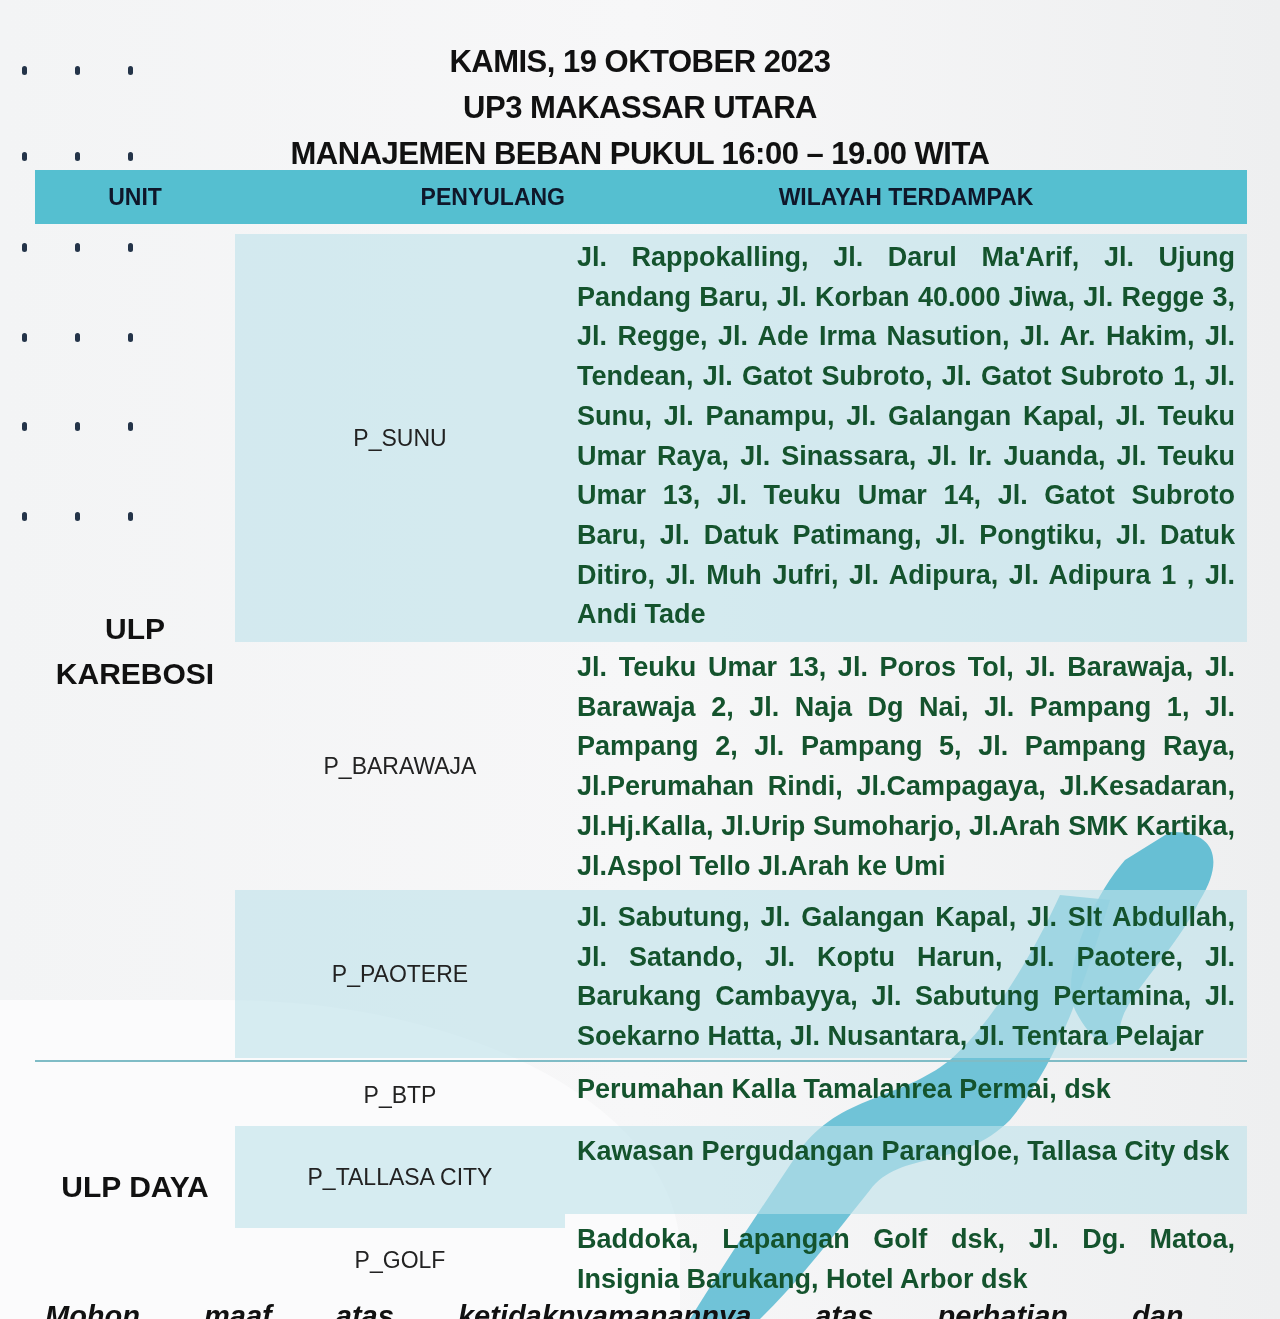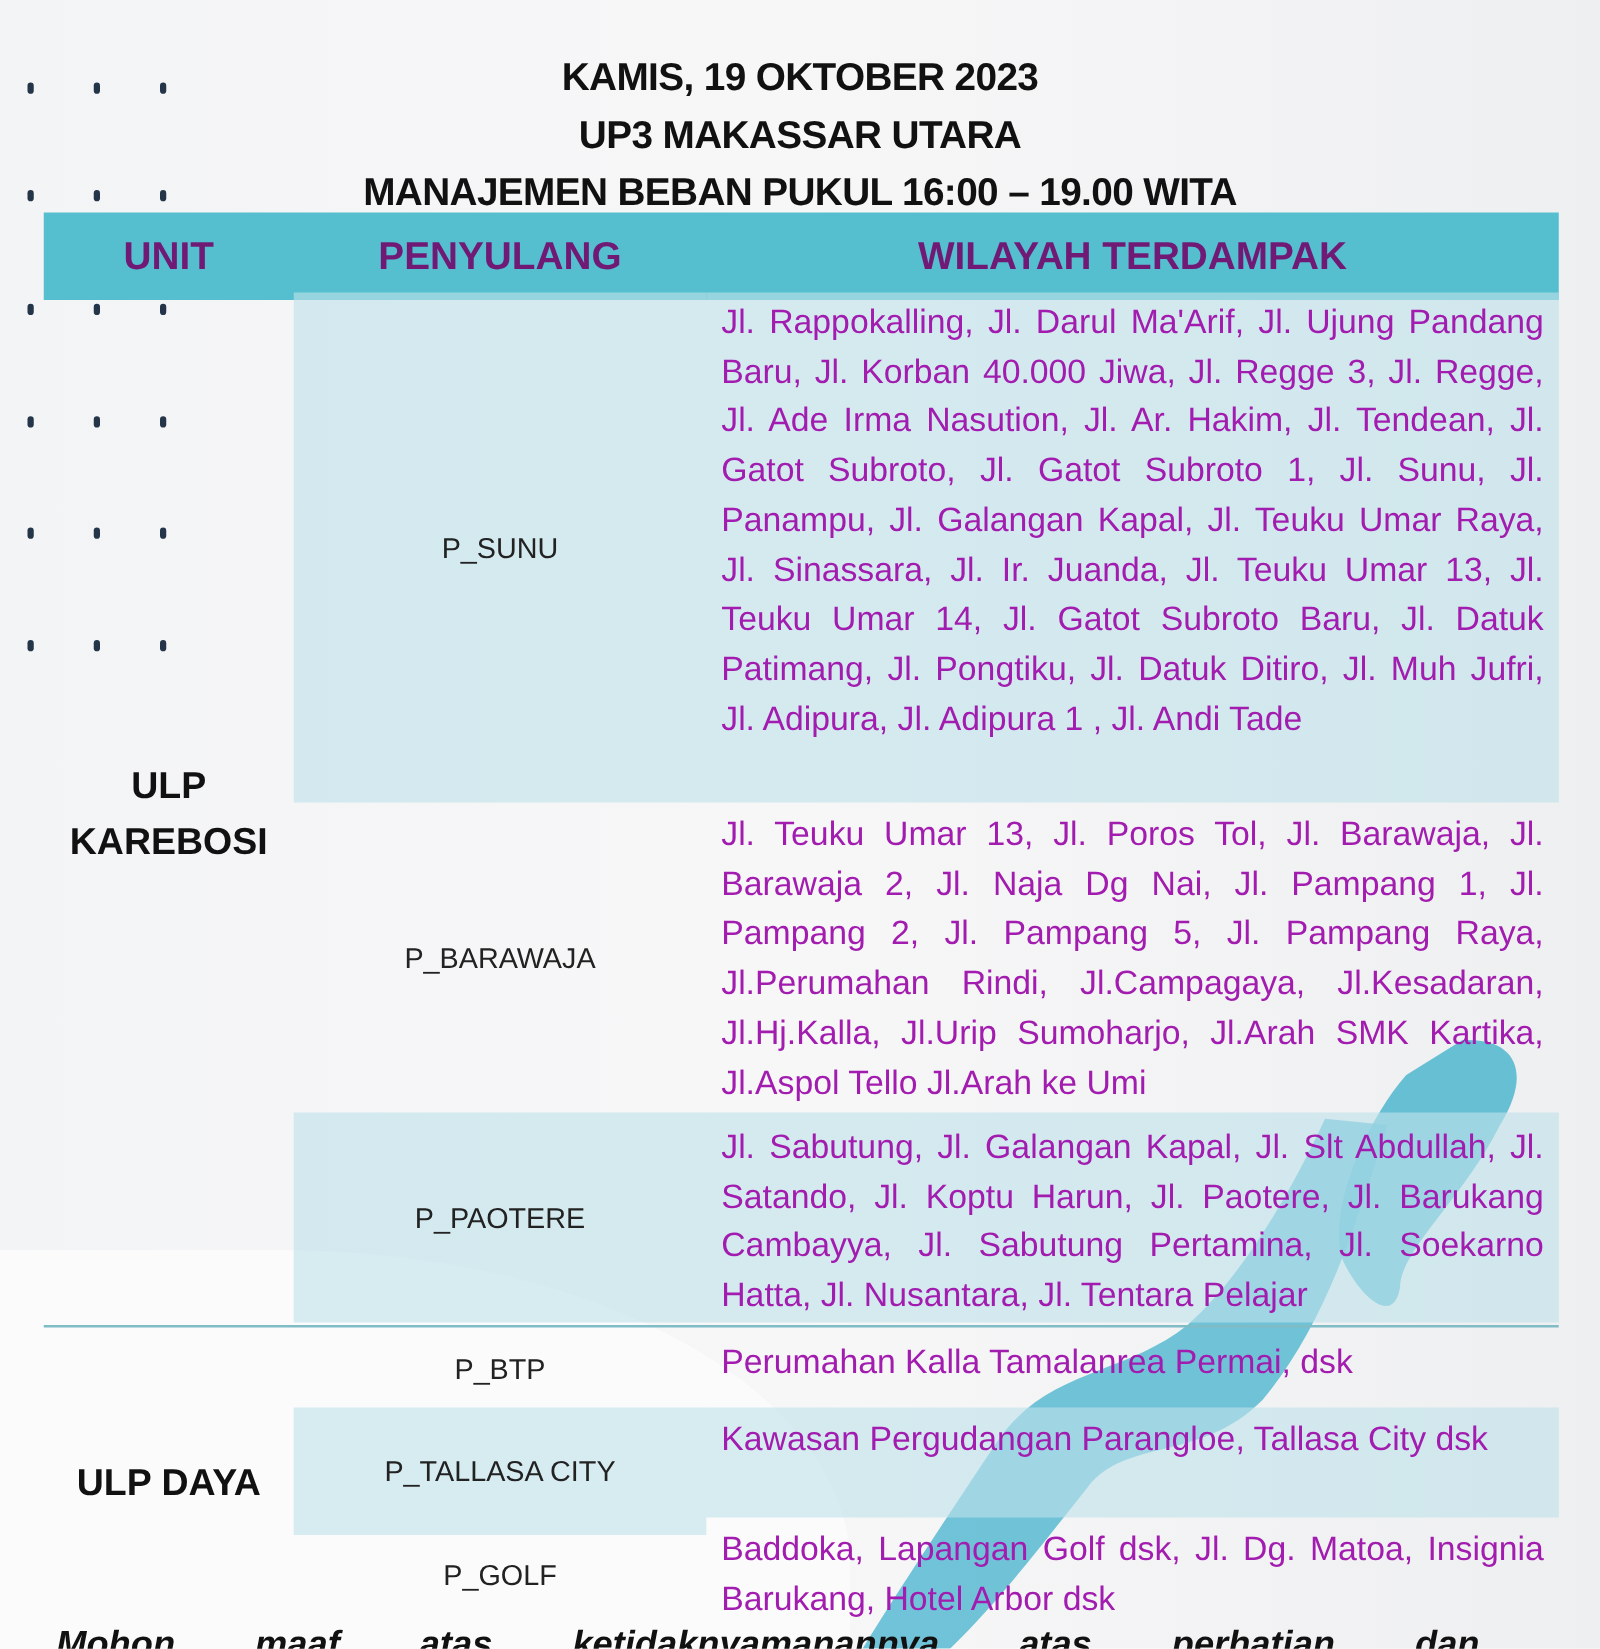--- a/index.html
+++ b/index.html
@@ -18,33 +18,33 @@
   .title {
     position:absolute; left:0; width:1280px; text-align:center; z-index:2;
     font-weight:bold; font-size:31px; color:#111; letter-spacing:-0.5px;
     font-family:"Liberation Sans Narrow","Liberation Sans",sans-serif;
     margin-top:36px;
   }
   .table {
     position:absolute; left:35px; top:170px; width:1212px; z-index:2;
   }
   .thead {
-    height:70px; background:#55bfd0; display:flex; align-items:center;
-    color:#701a75; font-weight:bold; font-size:31px;
+    height:54px; background:#55bfd0; display:flex; align-items:center;
+    color:#0f172a; font-weight:bold; font-size:23px;
   }
   .thead .c1 { width:200px; text-align:center; }
-  .thead .c2 { width:330px; text-align:center; }
+  .thead .c2 { width:330px; text-align:right; }
   .thead .c3 { flex:1; text-align:center; }
   .feeder {
     position:absolute; left:200px; width:330px; display:flex; align-items:center;
     justify-content:center; font-size:23px; color:#222;
   }
   .area {
     position:absolute; left:530px; width:682px; padding:12px 12px 0 12px; box-sizing:border-box;
-    font-size:27px; line-height:39.7px; text-align:justify; color:#a21caf;
+    font-size:27px; line-height:39.7px; text-align:justify; color:#14532d;font-weight:bold;
   }
   .shade { background: rgba(190,226,234,0.62); }
   .unit {
     position:absolute; left:0; width:200px; text-align:center; font-weight:bold;
     font-size:30px; line-height:45px; color:#111;
   }
   .sep { position:absolute; left:0; width:1212px; height:2px; background:#7fbcc6; }
   .footer-text {
     position:absolute; left:45px; top:1300px; width:1200px; z-index:2;
     font-style:italic; font-weight:bold; font-size:29px; color:#111;

